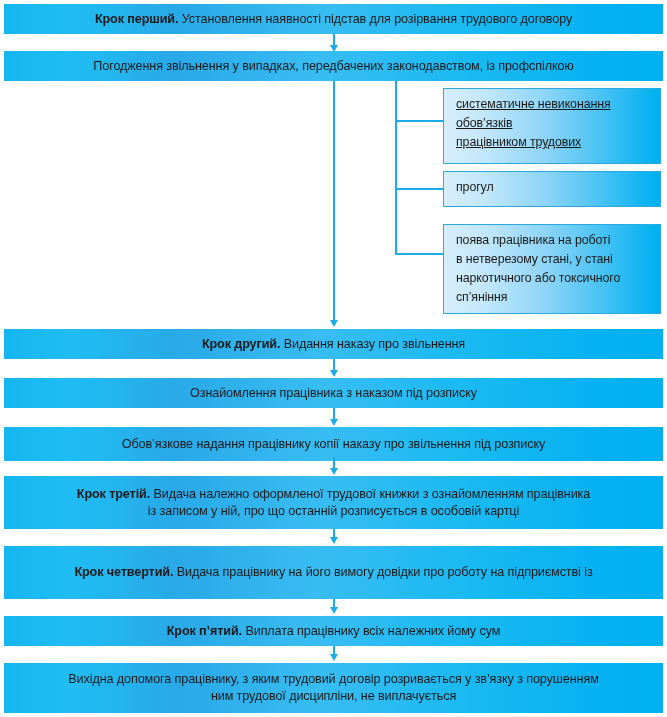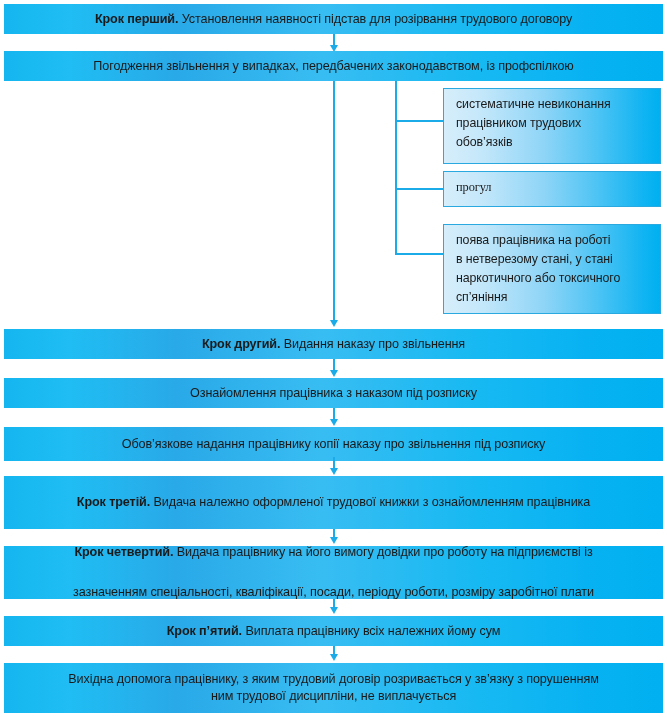--- a/index.html
+++ b/index.html
@@ -113,27 +113,27 @@
 
   <div class="vline" style="left:333px; top:81px; height:243px;"></div>
   <div class="arrowhead" style="left:329.5px; top:320px;"></div>
 
   <div class="vline" style="left:395px; top:81px; height:174px;"></div>
 
   <div class="hline" style="left:395px; top:120px; width:49px;"></div>
   <div class="hline" style="left:395px; top:188px; width:49px;"></div>
   <div class="hline" style="left:395px; top:253px; width:49px;"></div>
 
-  <div class="branchbox" style="top:88px; height:76px;">
+  <div class="branchbox" style="top:88px; height:76px;text-decoration:underline;">
     <span class="line">систематичне невиконання</span>
+    <span class="line">обов’язків</span>
     <span class="line">працівником трудових</span>
-    <span class="line">обов’язків</span>
-  </div>
-
-  <div class="branchbox" style="top:171px; height:36px;font-family:Liberation Serif, serif;">
+  </div>
+
+  <div class="branchbox" style="top:171px; height:36px;">
     <span class="line">прогул</span>
   </div>
 
   <div class="branchbox" style="top:224px; height:90px;">
     <span class="line">поява працівника на роботі</span>
     <span class="line">в нетверезому стані, у стані</span>
     <span class="line">наркотичного або токсичного</span>
     <span class="line">сп’яніння</span>
   </div>
 
@@ -159,31 +159,31 @@
   </div>
 
   <div class="vline" style="left:333px; top:457px; height:16px;"></div>
   <div class="arrowhead" style="left:329.5px; top:468px;"></div>
 
   <div class="mainbox" style="top:476px; height:53px;align-items:center;">
     <span class="line">
       <b>Крок третій. </b>
       <span>Видача належно оформленої трудової книжки з ознайомленням працівника</span>
     </span>
+    <span class="line">із записом у ній, про що останній розписується в особовій картці</span>
   </div>
 
   <div class="vline" style="left:333px; top:529px; height:13px;"></div>
   <div class="arrowhead" style="left:329.5px; top:537px;"></div>
 
   <div class="mainbox" style="top:546px; height:53px;gap:23px;">
     <span class="line">
       <b>Крок четвертий. </b>
       <span>Видача працівнику на його вимогу довідки про роботу на підприємстві із</span>
     </span>
-    <span class="line">зазначенням спеціальності, кваліфікації, посади, періоду роботи, розміру заробітної плати</span>
   </div>
 
   <div class="vline" style="left:333px; top:599px; height:13px;"></div>
   <div class="arrowhead" style="left:329.5px; top:607px;"></div>
 
   <div class="mainbox" style="top:616px; height:30px;">
     <span class="line">
       <b>Крок п’ятий. </b>
       <span>Виплата працівнику всіх належних йому сум</span>
     </span>

